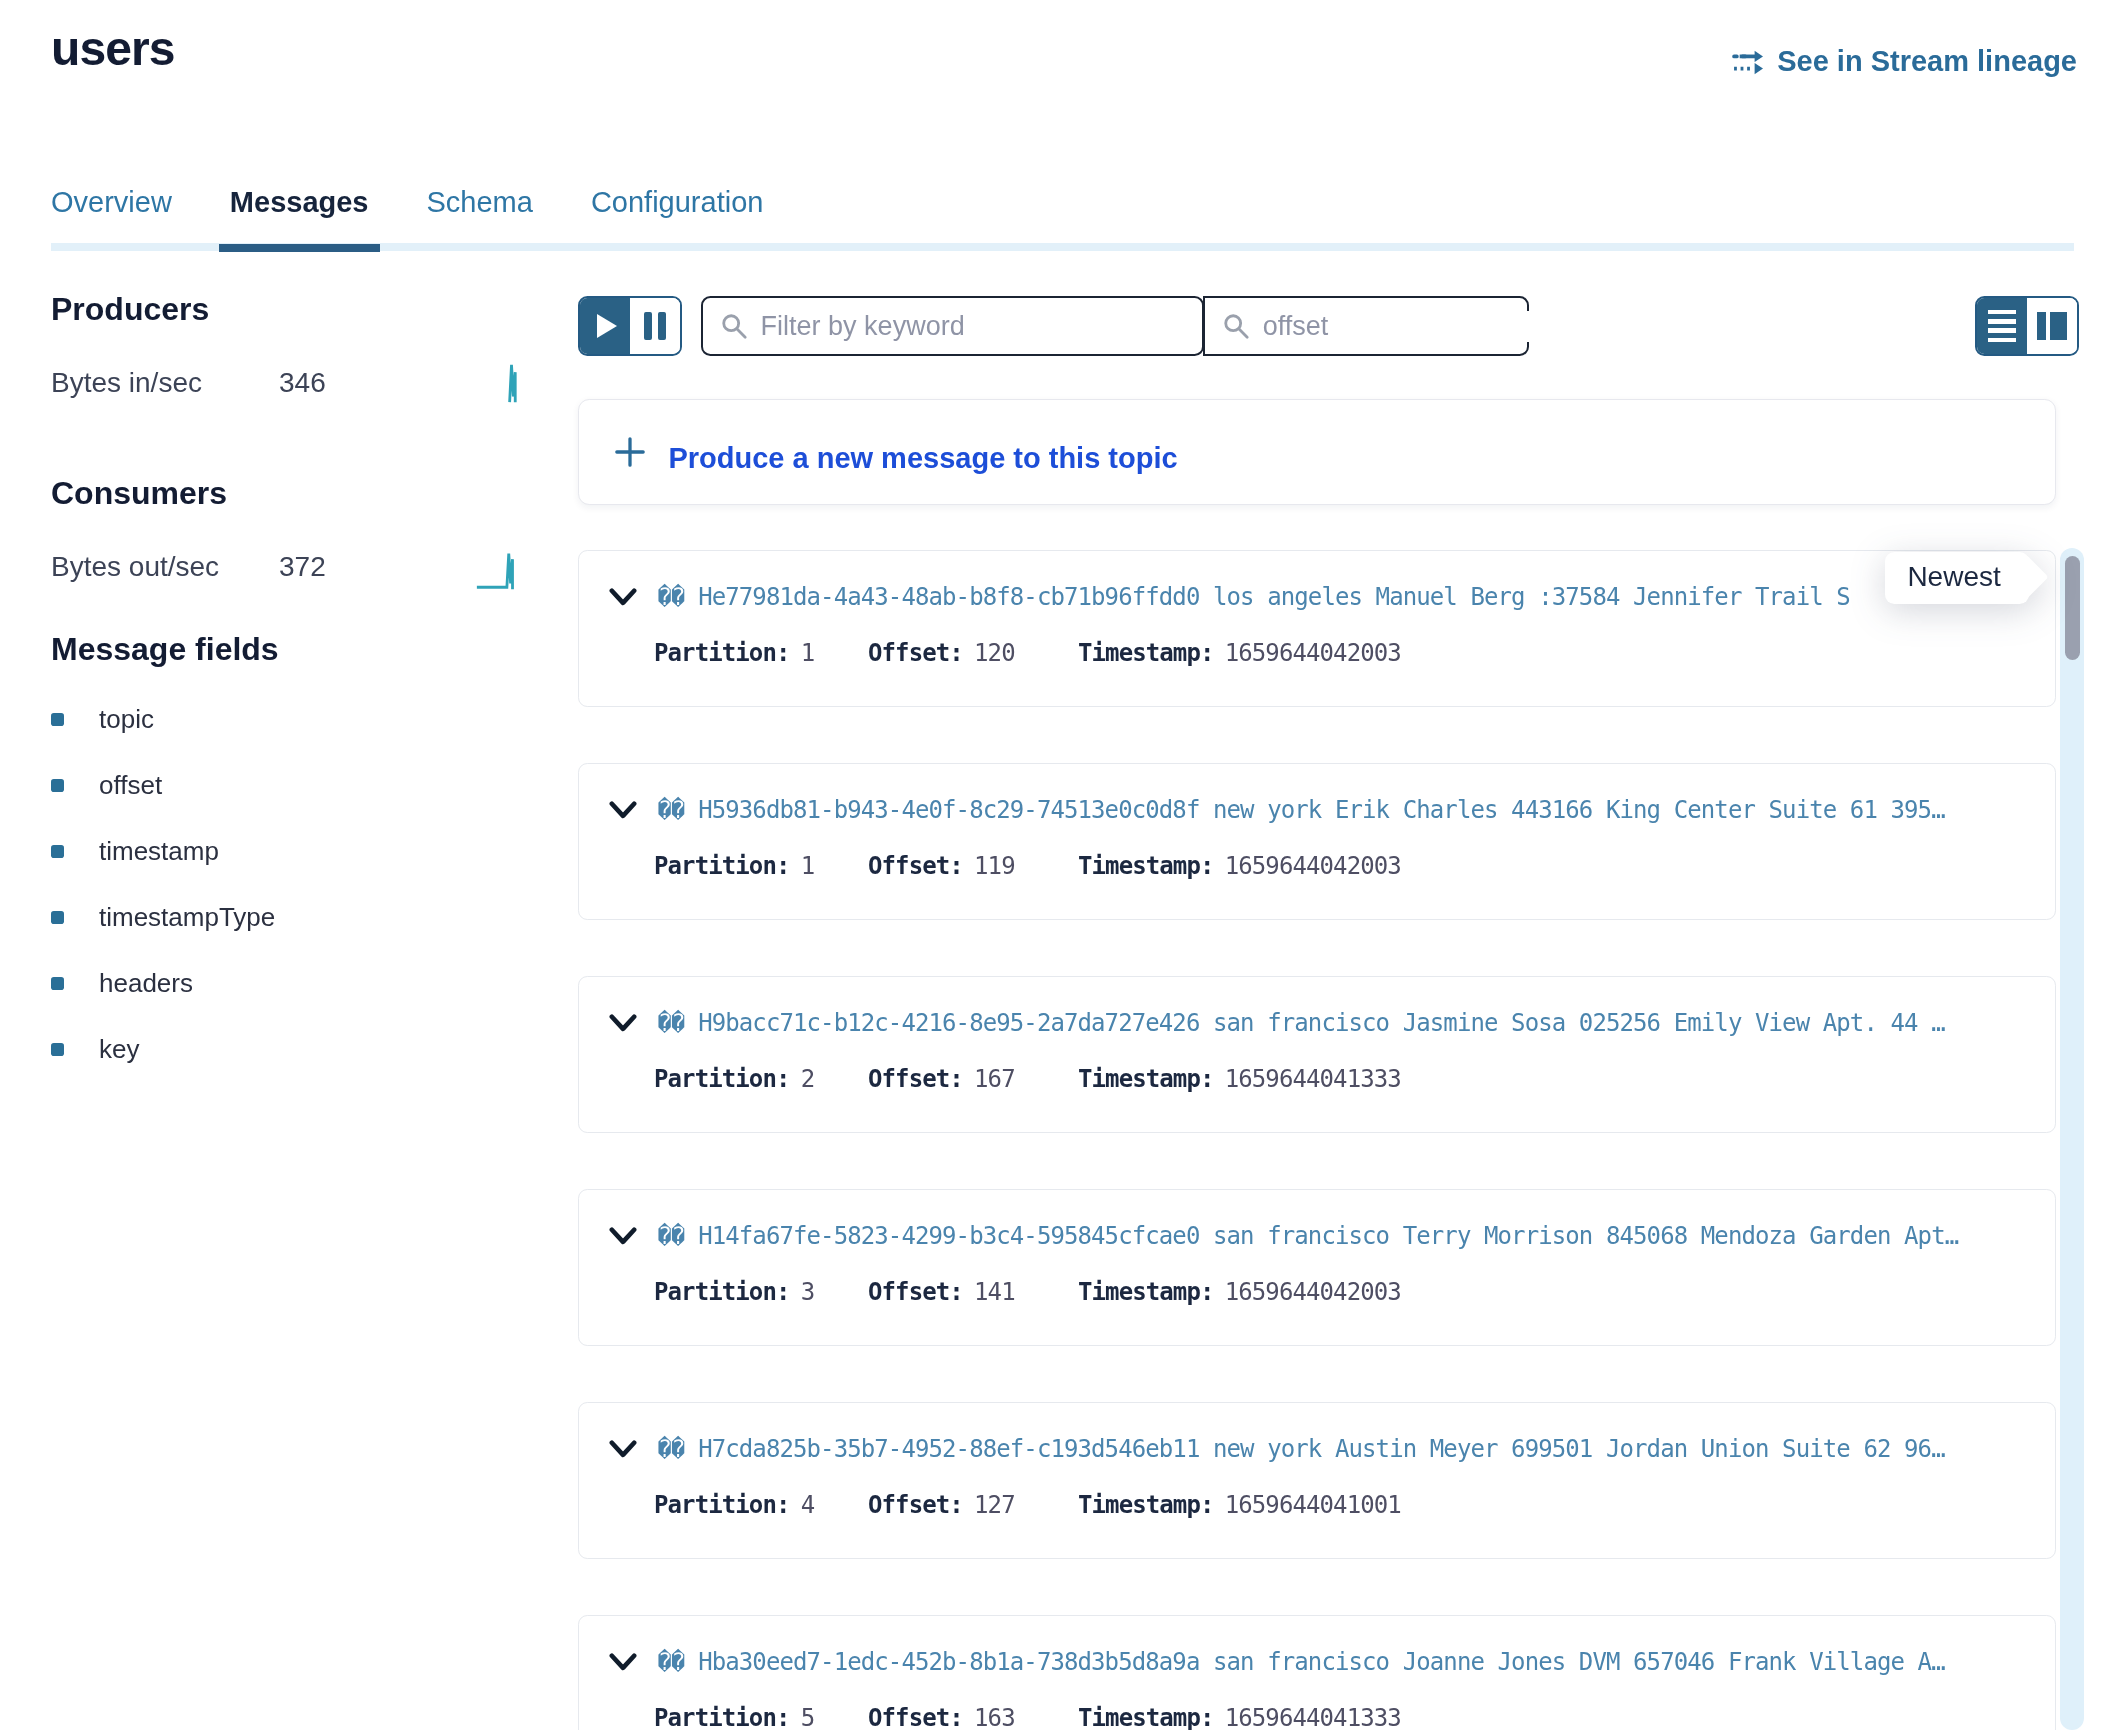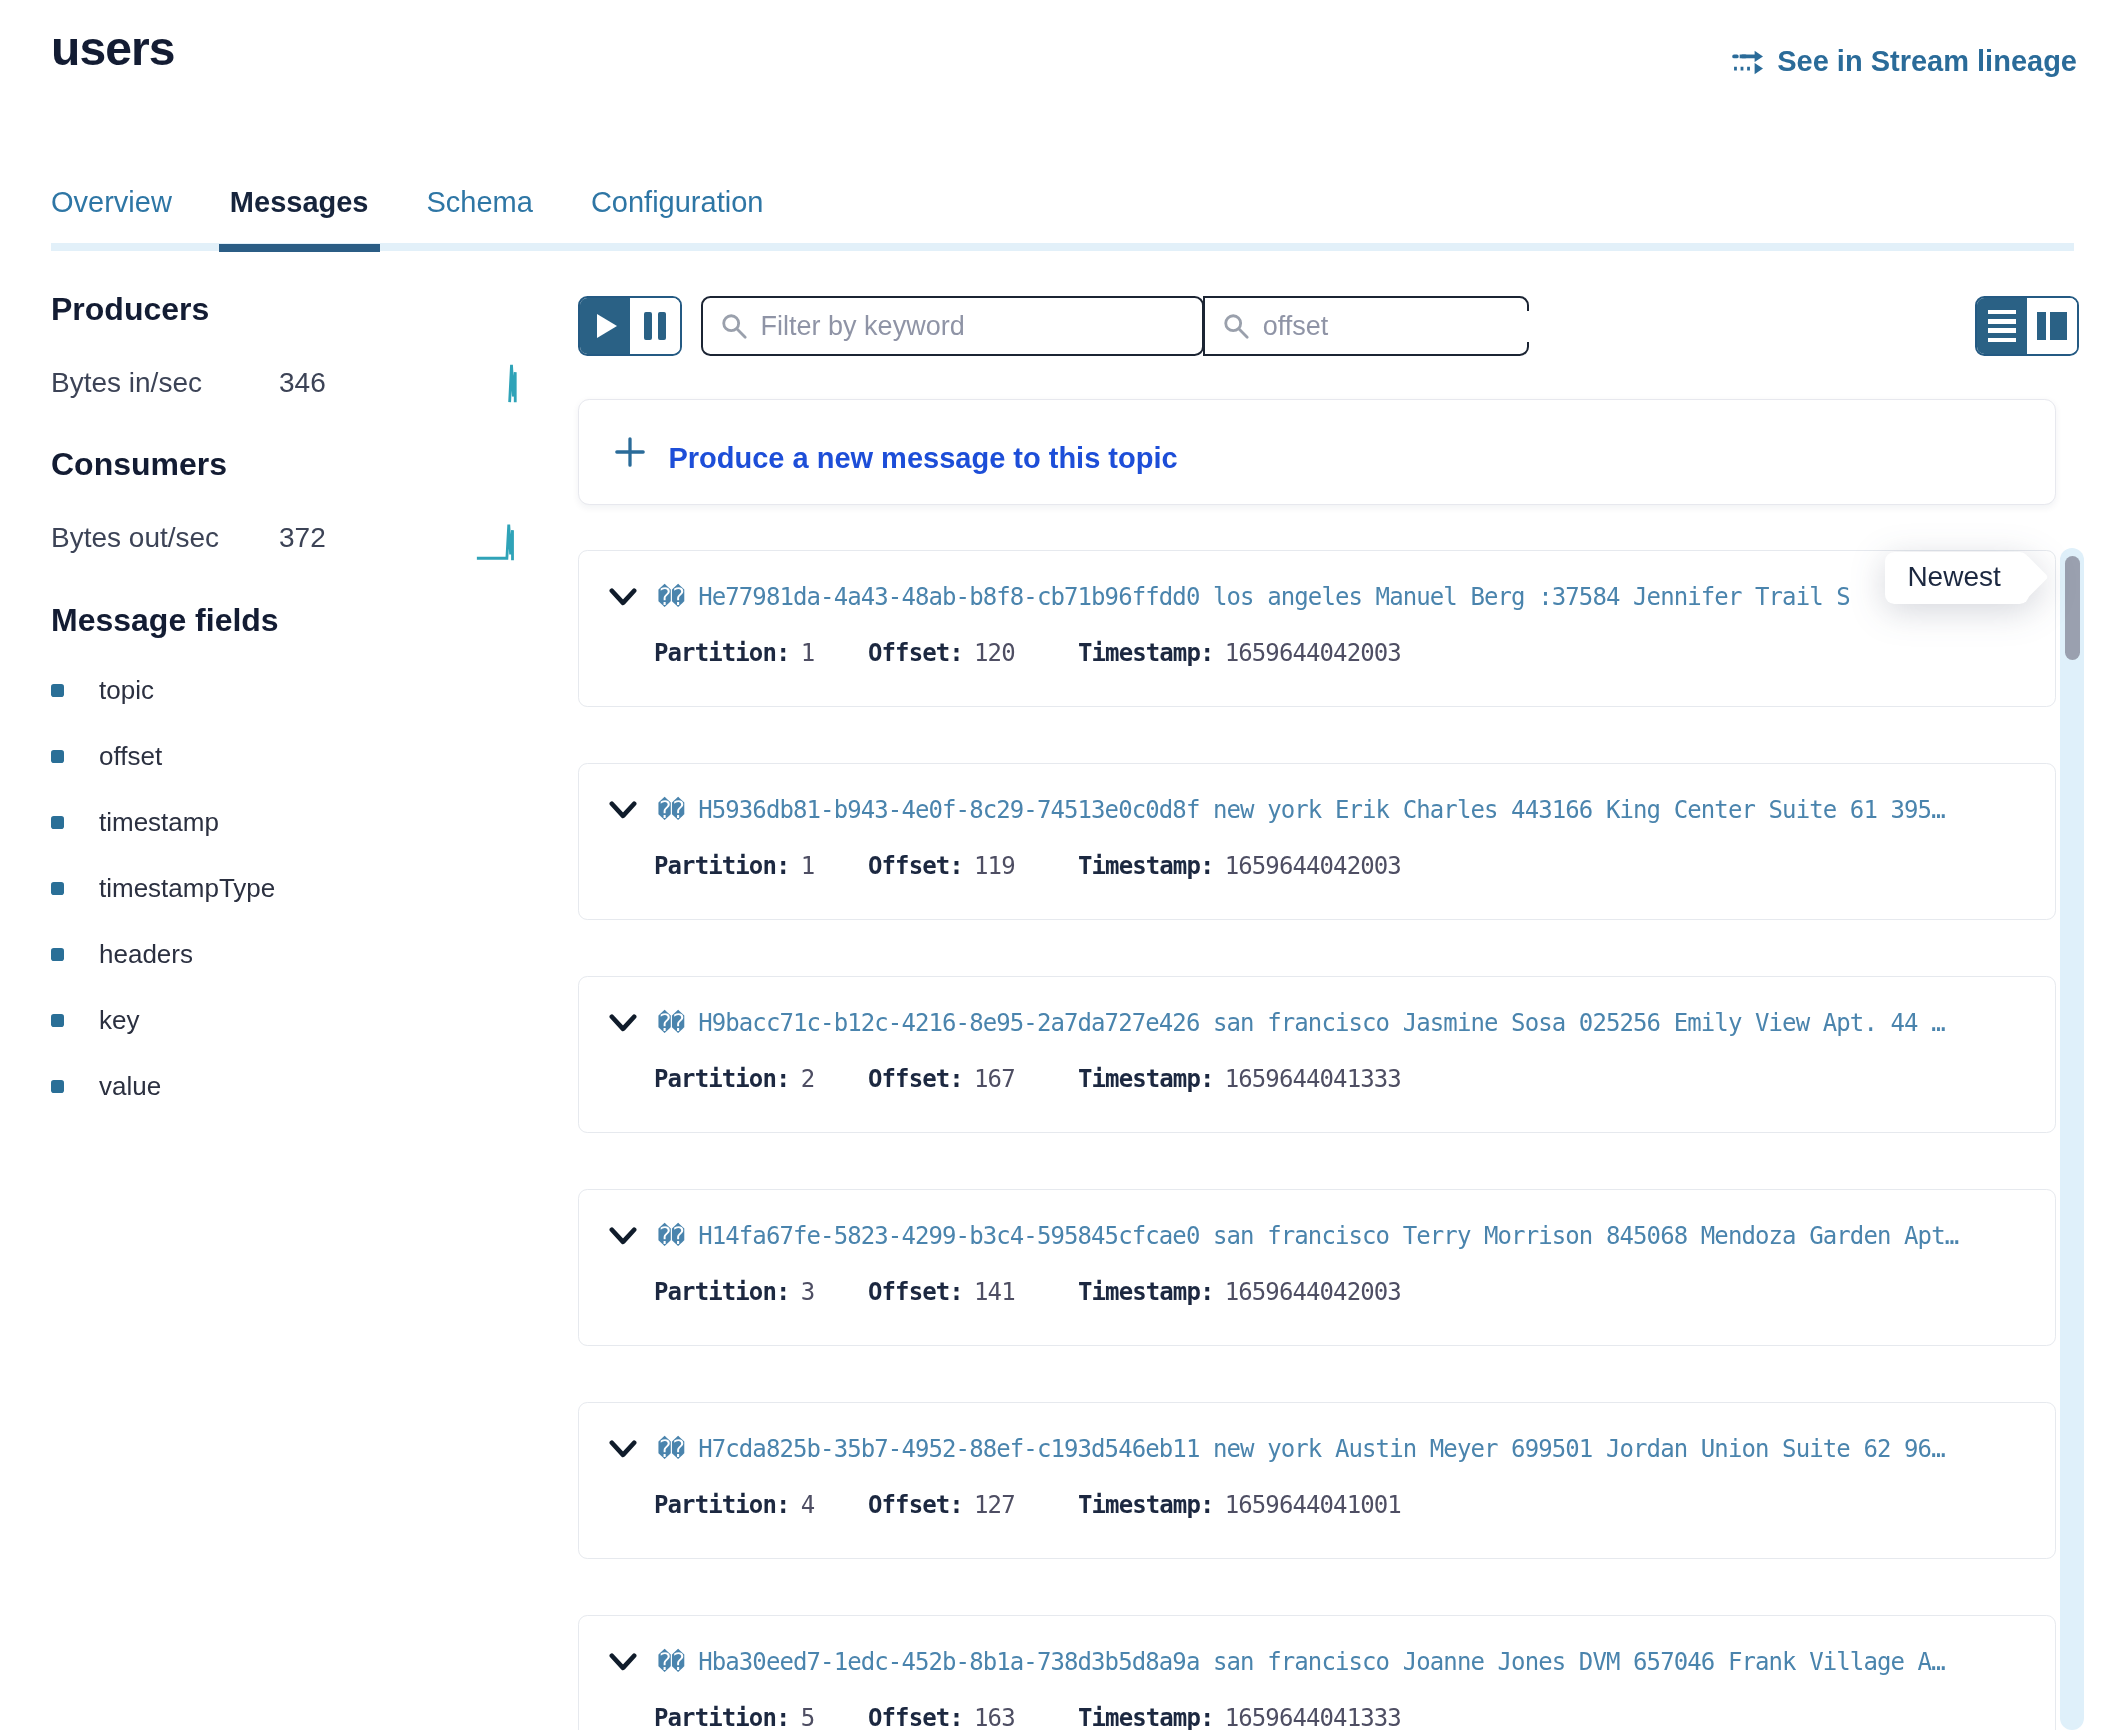--- a/index.html
+++ b/index.html
@@ -19,21 +19,21 @@
   .tab.active { color:#16243c; font-weight:700; }
   .tab.active::after { content:''; position:absolute; left:-11.2px; right:-11.2px; bottom:-33px; height:8.4px; background:#2b5d85; }
 
   
   .sidebar { position:absolute; left:51px; top:291px; width:494px; }
   .side-h { font-size:32px; font-weight:800; color:#131c33; }
   .metric-row { display:flex; align-items:flex-start; margin-top:39px; font-size:28px; color:#3c4356; }
   .metric-label { width:228px; }
   .metric-value { width:121px; }
   .spark { margin-top:-5.6px; }
-  .sec-consumers { margin-top:42px; }
+  .sec-consumers { margin-top:71px; }
   .sec-fields { margin-top:40px; }
   .field-list { margin-top:18.6px; }
   .field-item { display:flex; align-items:center; gap:35px; height:66px; font-size:26px; color:#2b3040; }
   .bullet { width:13px; height:13px; border-radius:2.8px; background:#2a6f97; flex:0 0 auto; }
 
   
   .main { position:absolute; left:578px; top:296px; width:1501px; }
   .toolbar { display:flex; align-items:stretch; height:60px; }
   .seg-group { display:flex; border:2.8px solid #245a83; border-radius:9.3px; overflow:hidden; width:104px; flex:0 0 auto; }
   .seg { flex:1; display:flex; align-items:center; justify-content:center; cursor:pointer; background:#fff; }
@@ -161,24 +161,20 @@
         <span>timestampType</span>
       </div>
       <div class="field-item">
         <span class="bullet"></span>
         <span>headers</span>
       </div>
       <div class="field-item">
         <span class="bullet"></span>
         <span>key</span>
       </div>
-      <div class="field-item">
-        <span class="bullet"></span>
-        <span>value</span>
-      </div>
     </div>
   </div>
 
   <div class="main">
 
     <div class="toolbar">
       <div class="seg-group">
         <div class="seg active">
           <span class="play-tri"></span>
         </div>

